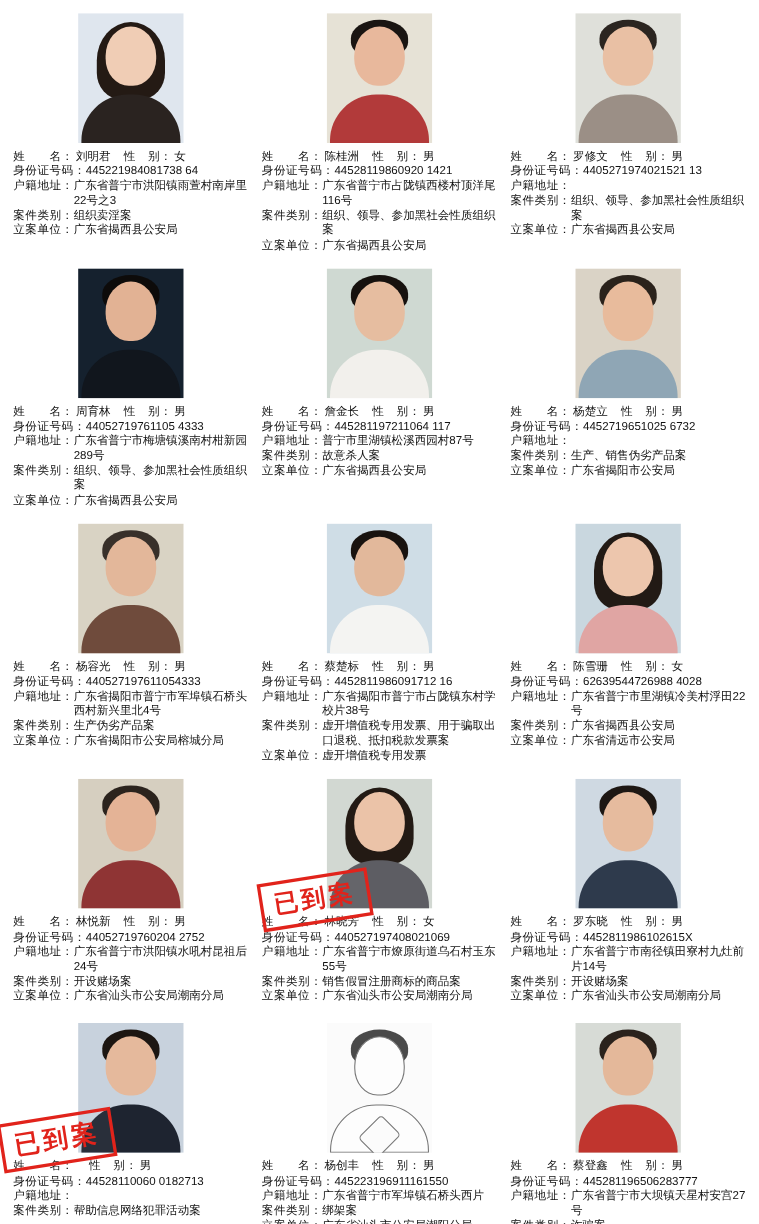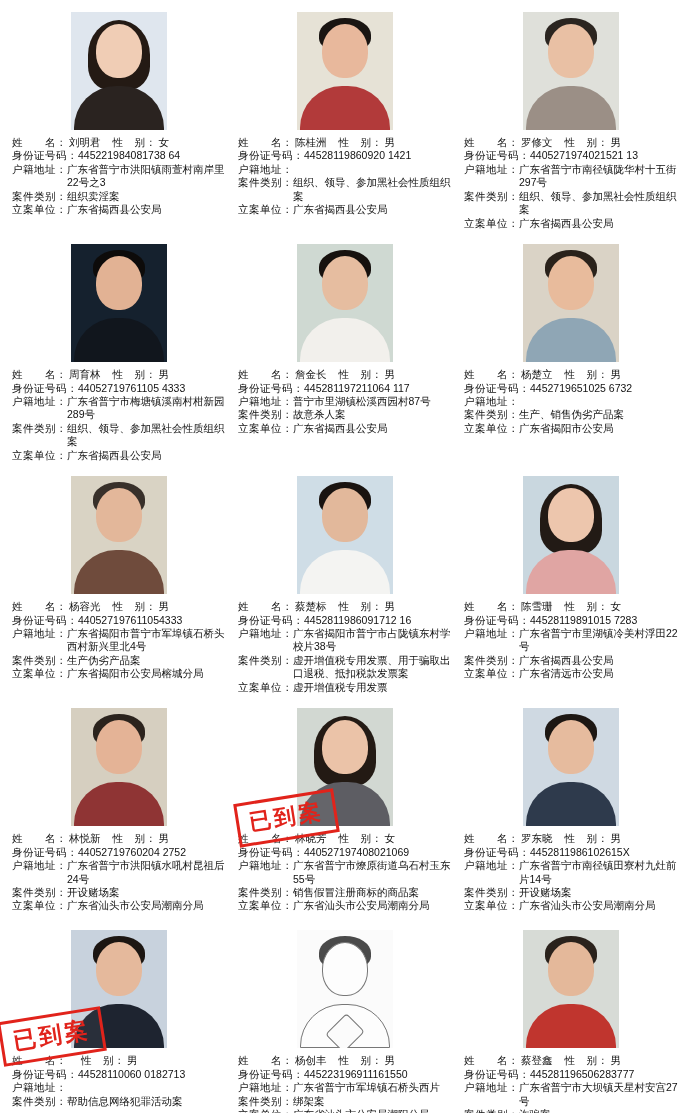--- a/index.html
+++ b/index.html
@@ -173,20 +173,21 @@
             <span class="nm">陈桂洲</span>
             <span class="label sexline">性　别：</span>
             <span>男</span>
           </div>
           <div class="row ">
             <span class="label">身份证号码：</span>
             <span class="value">44528119860920 1421</span>
           </div>
           <div class="row ">
             <span class="label">户籍地址：</span>
+            <span class="value">广东省普宁市占陇镇西楼村顶洋尾116号</span>
           </div>
           <div class="row ">
             <span class="label">案件类别：</span>
             <span class="value">组织、领导、参加黑社会性质组织案</span>
           </div>
           <div class="row ">
             <span class="label">立案单位：</span>
             <span class="value">广东省揭西县公安局</span>
           </div>
         </div>
@@ -206,21 +207,20 @@
             <span class="nm">罗修文</span>
             <span class="label sexline">性　别：</span>
             <span>男</span>
           </div>
           <div class="row ">
             <span class="label">身份证号码：</span>
             <span class="value">4405271974021521 13</span>
           </div>
           <div class="row ">
             <span class="label">户籍地址：</span>
-            <span class="value">广东省普宁市南径镇陇华村十五街297号</span>
           </div>
           <div class="row ">
             <span class="label">案件类别：</span>
             <span class="value">组织、领导、参加黑社会性质组织案</span>
           </div>
           <div class="row ">
             <span class="label">立案单位：</span>
             <span class="value">广东省揭西县公安局</span>
           </div>
         </div>
@@ -405,21 +405,21 @@
         </div>
         <div class="fields">
           <div class="row nameline">
             <span class="label">姓　　名：</span>
             <span class="nm">陈雪珊</span>
             <span class="label sexline">性　别：</span>
             <span>女</span>
           </div>
           <div class="row ">
             <span class="label">身份证号码：</span>
-            <span class="value">44528119891015 7283</span>
+            <span class="value">62639544726988 4028</span>
           </div>
           <div class="row ">
             <span class="label">户籍地址：</span>
             <span class="value">广东省普宁市里湖镇冷美村浮田22号</span>
           </div>
           <div class="row ">
             <span class="label">案件类别：</span>
             <span class="value">广东省揭西县公安局</span>
           </div>
           <div class="row ">

